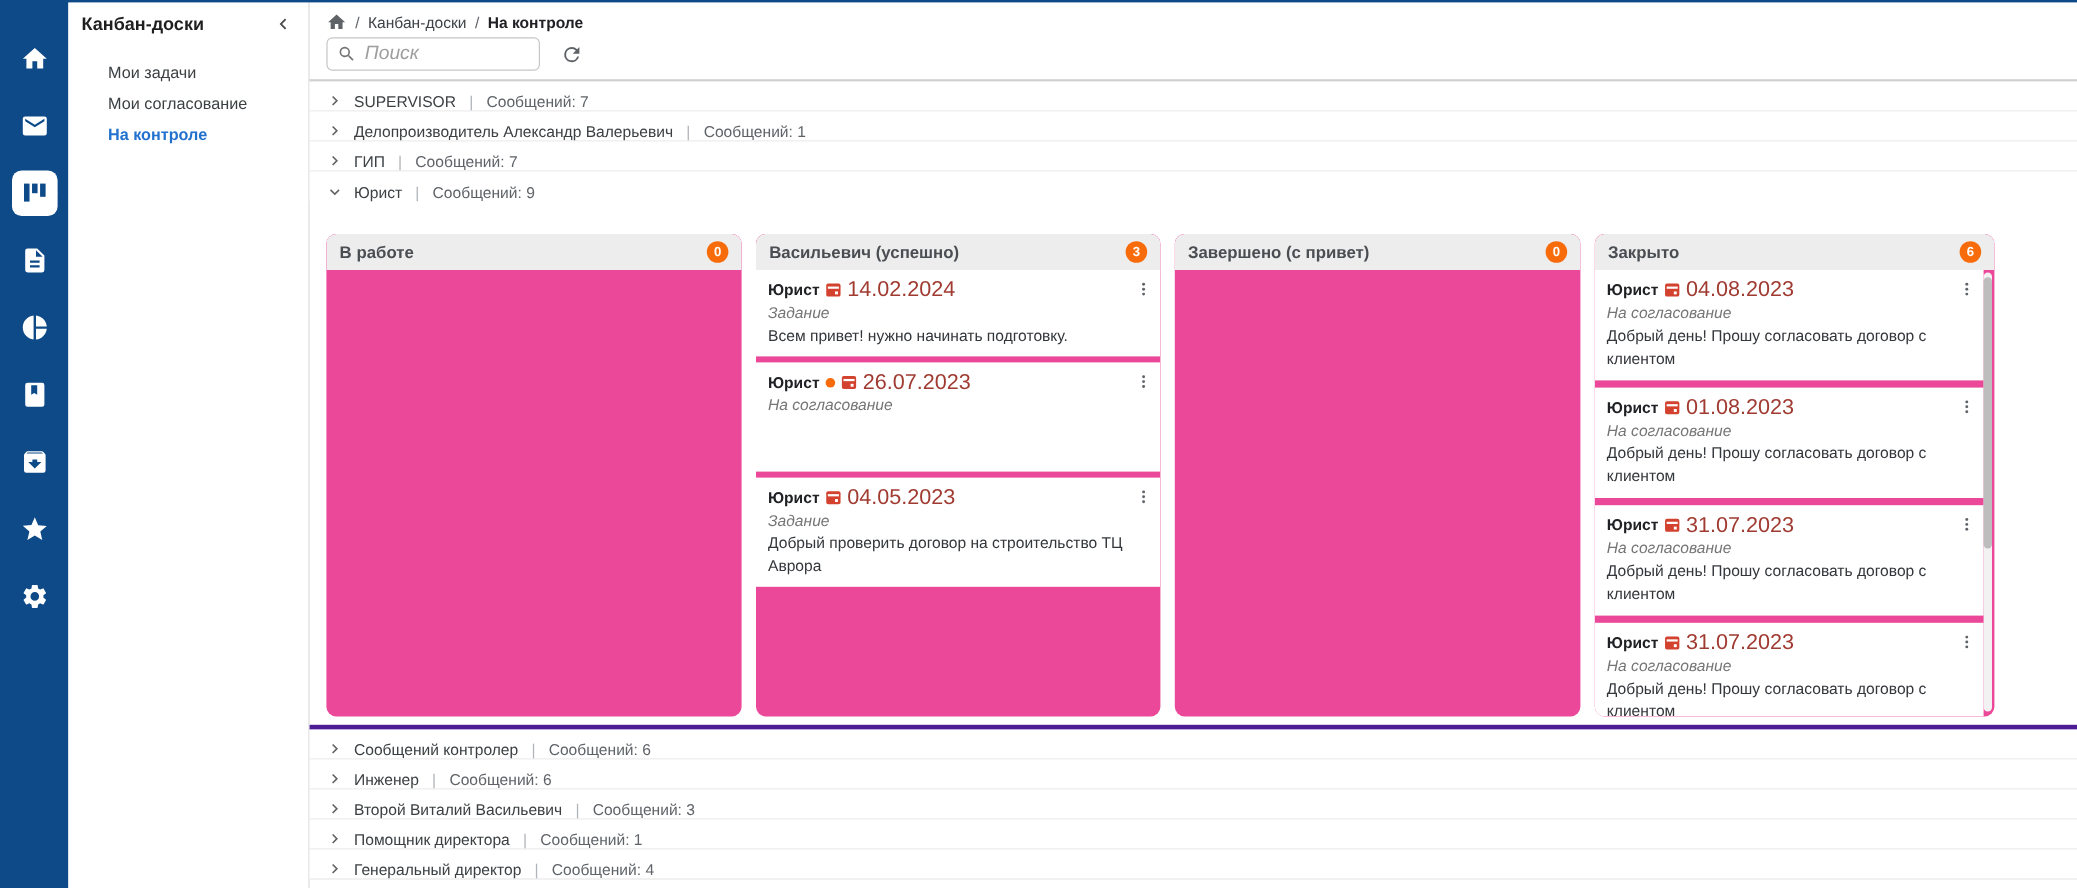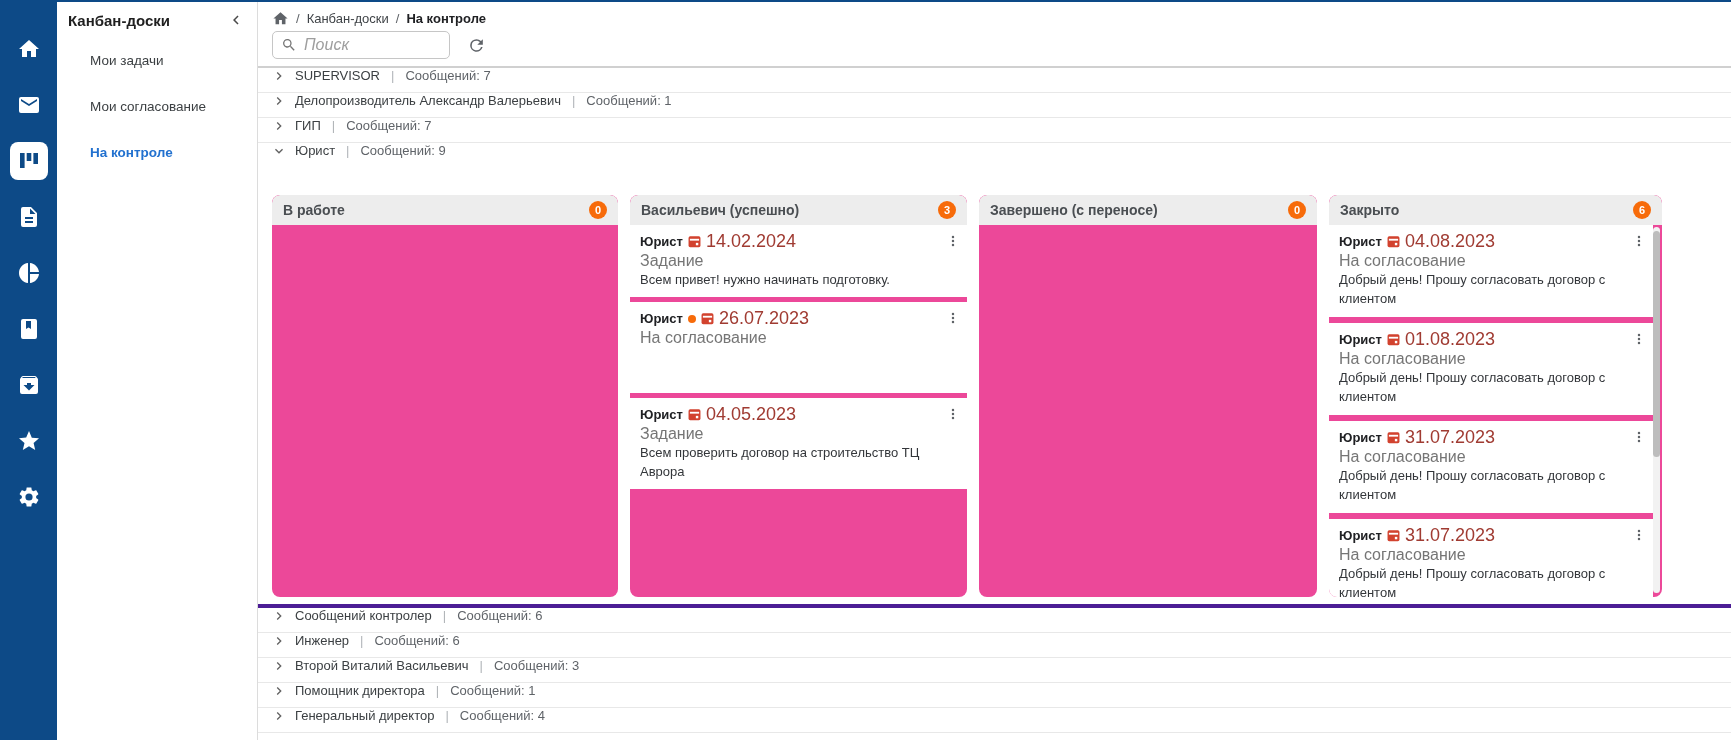--- a/index.html
+++ b/index.html
@@ -18,21 +18,21 @@
   .rail-btn.active svg { fill:#0d4a87; }
   .rail-btn.active::after { content:""; position:absolute; right:-7px; top:12px;
     border:7px solid transparent; border-left-color:#fff; }
 
   
   .sidebar { width:201px; height:740px; background:#fff; border-right:1px solid #dcdcdc; flex:none; }
   .sidebar-header { display:flex; align-items:center; justify-content:space-between; padding:11px 12px 0 11px; }
   .sidebar-title { font-size:15px; font-weight:bold; color:#1f1f1f; }
   .collapse-btn { cursor:pointer; display:flex; }
   .collapse-btn svg { width:18px; height:18px; fill:#4a4a4a; }
-  .sidebar-items { margin-top:18px; padding-left:33px; display:flex; flex-direction:column;gap:20px; }
+  .sidebar-items { margin-top:18px; padding-left:33px; display:flex; flex-direction:column; }
   .sidebar-item { font-size:13.5px; color:#3c4043; height:26px; display:flex; align-items:center; cursor:pointer; }
   .sidebar-item.active { color:#2271cf; font-weight:bold; }
 
   
   .main { flex:1; display:flex; flex-direction:column; min-width:0; }
   .breadcrumb { display:flex; align-items:center; gap:7px; padding:9px 0 0 14px; font-size:13px; color:#3f4347; height:28px; }
   .breadcrumb svg { width:17px; height:17px; fill:#5f6368; }
   .crumb-sep { color:#5f6368; }
   .crumb-current { font-weight:bold; color:#202124; }
   .toolbar { display:flex; align-items:center; gap:17px; padding:3px 0 7px 14px; }
@@ -40,21 +40,21 @@
     display:flex; align-items:center; padding:0 8px; gap:7px; background:#fff; }
   .searchbox svg { width:16px; height:16px; fill:#757575; flex:none; }
   .searchbox input { border:none; outline:none; width:100%; font-size:16px; font-style:italic; color:#444;
     font-family:"Liberation Sans","DejaVu Sans",sans-serif; }
   .searchbox input::placeholder { color:#9e9e9e; font-style:italic; }
   .refresh-btn { cursor:pointer; display:flex; }
   .refresh-btn svg { width:19px; height:19px; fill:#5f6368; }
   .big-divider { height:2px; background:#d0d0d0; }
 
   
-  .section-row { height:25px; border-bottom:1px solid #e8e8e8; display:flex; align-items:flex-start;
+  .section-row { height:25px; border-bottom:1px solid #e8e8e8; display:flex; align-items:flex-end;
     padding-left:13px; gap:8px; font-size:13px; cursor:pointer; background:#fff; }
   .section-row svg { width:16px; height:16px; fill:#616161; flex:none; }
   .row-label { color:#3c4043; }
   .row-sep { color:#b0b4b8; margin:0 3px; }
   .row-msgs { color:#5f6368; }
   .expanded-wrap { border-bottom:4px solid #4c1d95; }
   .expanded-wrap .section-row { border-bottom:none; }
 
   
   .board { display:flex; gap:12px; padding:27px 0 7px 14px; }
@@ -67,21 +67,21 @@
     font-size:11px; font-weight:bold; display:flex; align-items:center; justify-content:center; padding:0 4px; }
   .cards { height:372px; overflow:hidden; display:flex; flex-direction:column; gap:5px; }
   .kcol.c4 .cards { padding-right:9px; gap:6px; }
   .card { background:#fff; padding:7px 26px 8px 10px; position:relative; flex:none; }
   .kcol.c4 .card { min-height:92px; }
   .card-head { display:flex; align-items:center; gap:5px; height:19px; }
   .card-author { font-size:13px; font-weight:bold; color:#202124; }
   .dot { width:8px; height:8px; border-radius:50%; background:#f76b0a; flex:none; }
   .cal { width:13px; height:13px; flex:none; }
   .card-date { font-size:18px; color:#a03b32; }
-  .card-status { font-size:16px; color:#757575; height:19px; line-height:19px; }
+  .card-status { font-size:13px; color:#757575; height:19px; line-height:19px;font-style:italic; }
   .card-text { font-size:13px; color:#33363a; line-height:19px; margin-top:0; }
   .kebab { position:absolute; right:7px; top:9px; cursor:pointer; display:flex; }
   .kebab svg { width:14px; height:14px; fill:#5f6368; }
   .colscroll { position:absolute; right:2px; top:32px; width:7px; height:366px; background:#f2f2f2; border-radius:4px; }
   .colscroll-thumb { position:absolute; top:4px; left:0; width:7px; height:226px; background:#bdbdbd; border-radius:4px; }
 </style>
 </head>
 <body>
 
 <svg width="0" height="0" style="position:absolute">
@@ -294,33 +294,33 @@
             </div>
             <div class="card" style="height:91px">
               <div class="card-head">
                 <span class="card-author">Юрист</span>
                 <svg class="cal" viewBox="0 0 24 24">
                     <use href="#i-cal"></use>
                   </svg>
                 <span class="card-date">04.05.2023</span>
               </div>
               <div class="card-status">Задание</div>
-              <div class="card-text">Всем проверить договор на строительство ТЦ Аврора</div>
+              <div class="card-text">Добрый проверить договор на строительство ТЦ Аврора</div>
               <span class="kebab">
                   <svg viewBox="0 0 24 24">
                     <use href="#i-kebab"></use>
                   </svg>
                 </span>
             </div>
           </div>
         </div>
 
         <div class="kcol c3">
           <div class="kcol-header">
-            <span class="kcol-title">Завершено (с переносе)</span>
+            <span class="kcol-title">Завершено (с привет)</span>
             <span class="badge">0</span>
           </div>
           <div class="cards"></div>
         </div>
 
         <div class="kcol c4">
           <div class="kcol-header">
             <span class="kcol-title">Закрыто</span>
             <span class="badge">6</span>
           </div>

